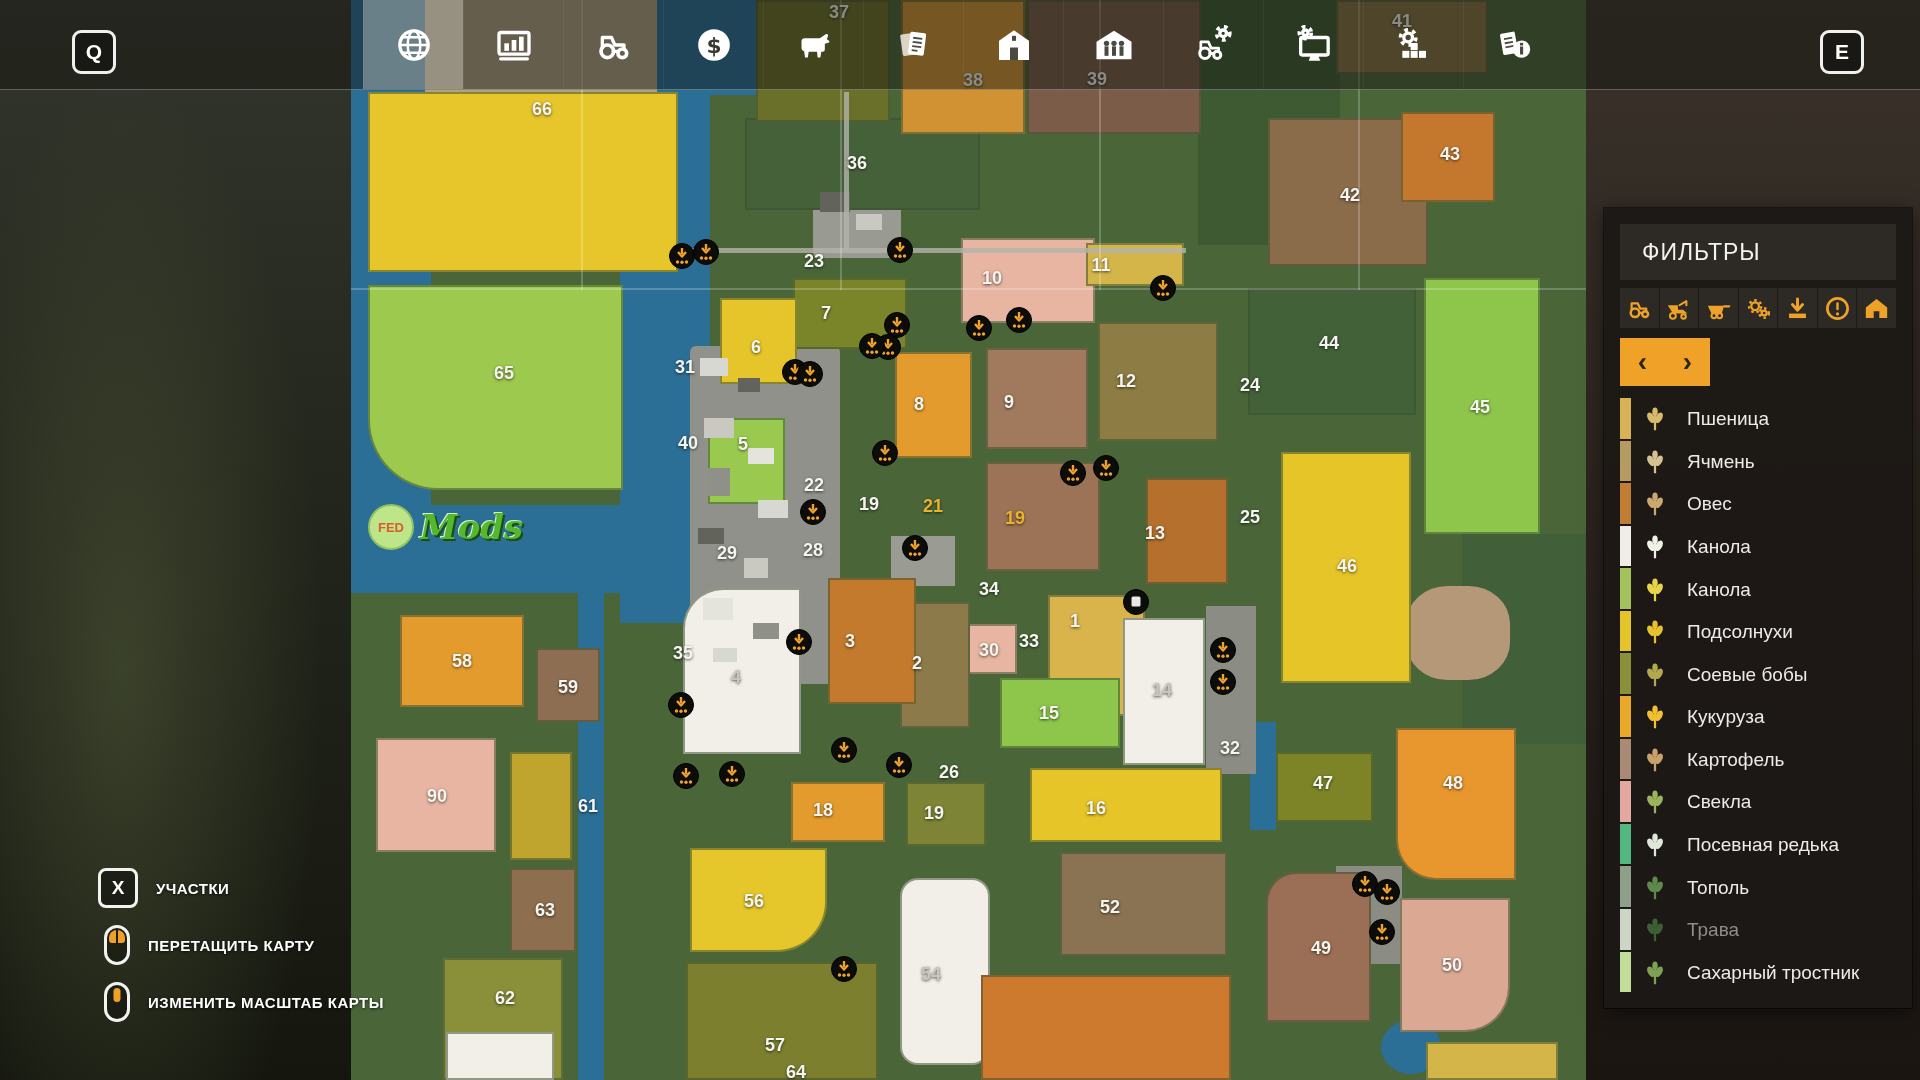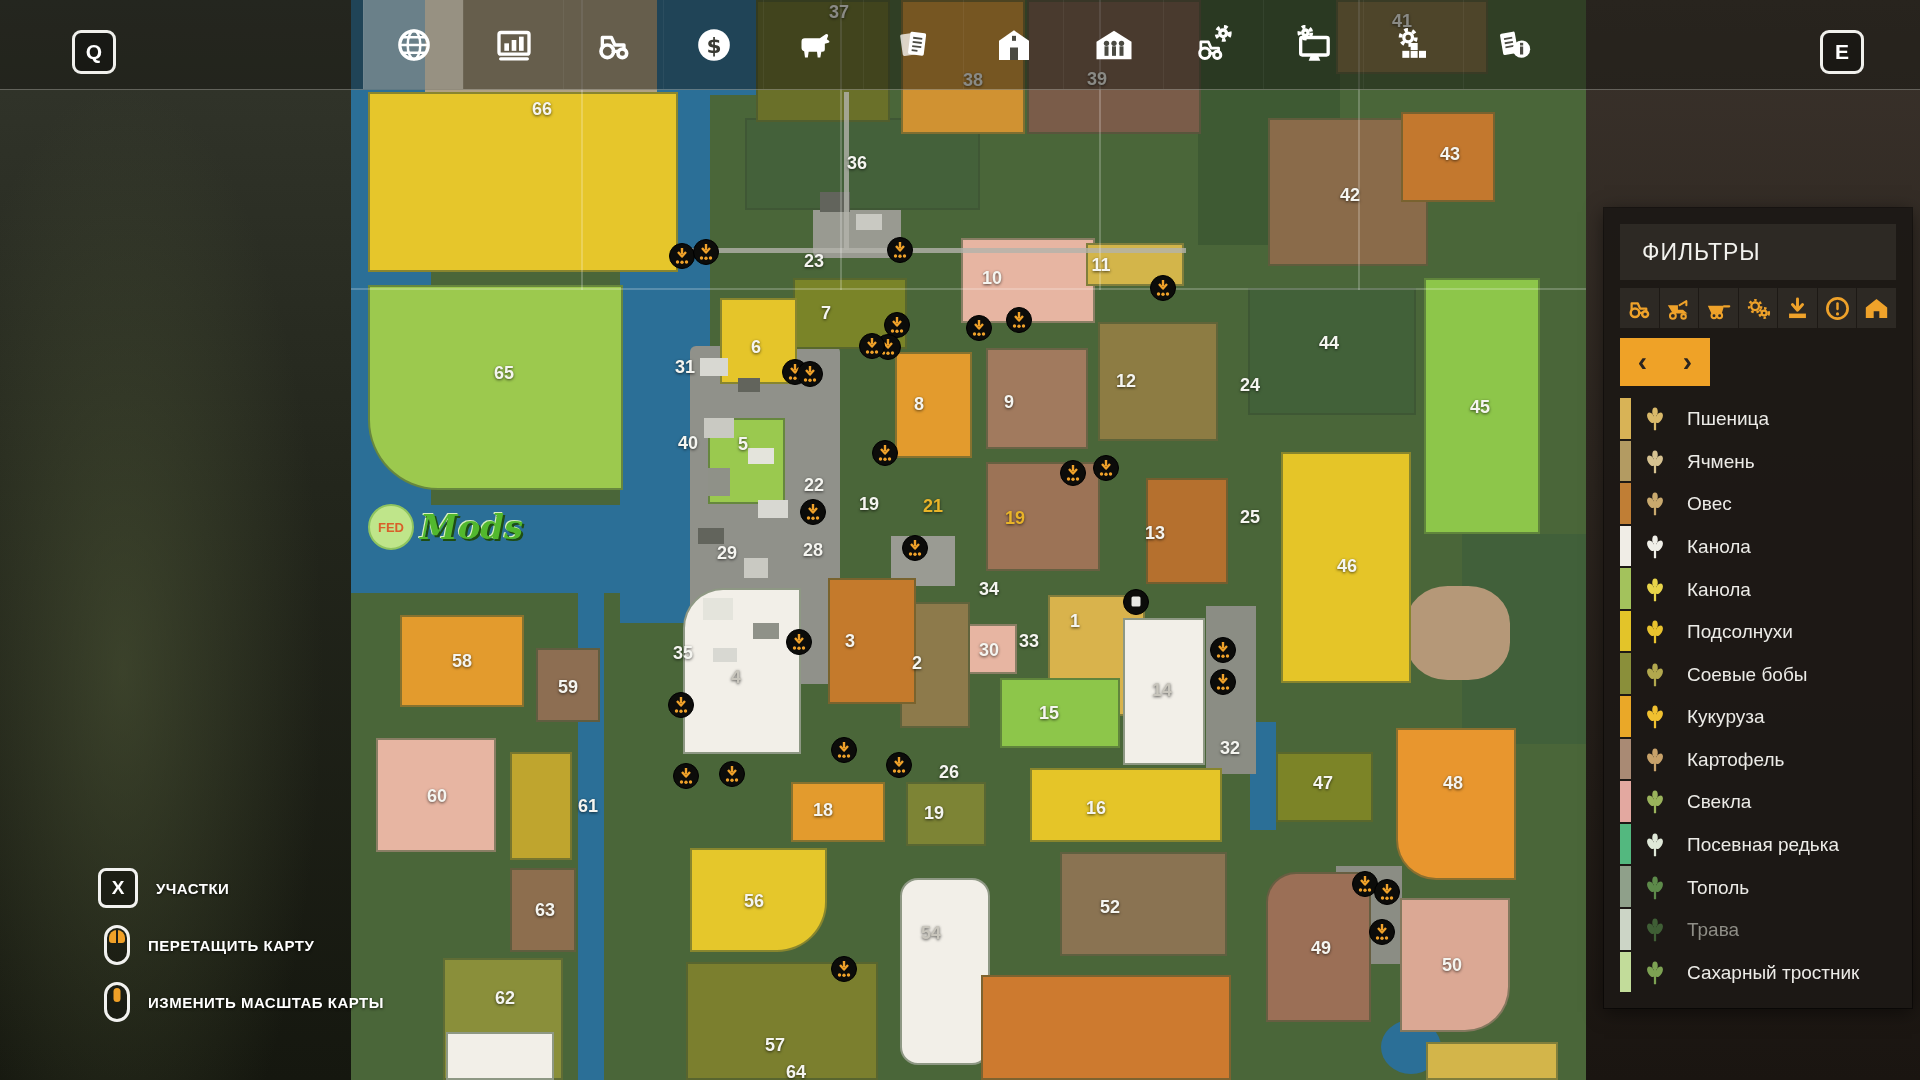--- a/index.html
+++ b/index.html
@@ -168,21 +168,21 @@
       <div class="field" style="left: 828px; top: 578px; width: 88px; height: 126px; background: rgb(196, 122, 44);"></div>
       <div class="flabel" style="left: 850px; top: 641px;">3</div>
       <div class="field" style="left: 683px; top: 588px; width: 118px; height: 166px; background: rgb(242, 239, 232); border-radius: 40px 0px 0px;"></div>
       <div class="flabel dim" style="left: 736px; top: 677px;">4</div>
       <div class="flabel" style="left: 683px; top: 653px;">35</div>
       <div class="field" style="left: 400px; top: 615px; width: 124px; height: 92px; background: rgb(227, 155, 45);"></div>
       <div class="flabel" style="left: 462px; top: 661px;">58</div>
       <div class="field" style="left: 536px; top: 648px; width: 64px; height: 74px; background: rgb(141, 110, 82);"></div>
       <div class="flabel" style="left: 568px; top: 687px;">59</div>
       <div class="field" style="left: 376px; top: 738px; width: 120px; height: 114px; background: rgb(231, 181, 162);"></div>
-      <div class="flabel" style="left: 437px; top: 796px;">60</div>
+      <div class="flabel" style="left: 437px; top: 796px;">90</div>
       <div class="field" style="left: 510px; top: 752px; width: 62px; height: 108px; background: rgb(191, 165, 46);"></div>
       <div class="flabel" style="left: 549px; top: 806px; margin-left: 39px;">61</div>
       <div class="field" style="left: 1123px; top: 618px; width: 82px; height: 147px; background: rgb(242, 239, 232);"></div>
       <div class="flabel dim" style="left: 1162px; top: 690px;">14</div>
       <div class="field" style="left: 1000px; top: 678px; width: 120px; height: 70px; background: rgb(141, 198, 74);"></div>
       <div class="flabel" style="left: 1049px; top: 713px;">15</div>
       <div class="flabel" style="left: 949px; top: 772px;">26</div>
       <div class="field" style="left: 791px; top: 782px; width: 94px; height: 60px; background: rgb(227, 155, 45);"></div>
       <div class="flabel" style="left: 823px; top: 810px;">18</div>
       <div class="field" style="left: 906px; top: 782px; width: 80px; height: 64px; background: rgb(125, 132, 53);"></div>
@@ -194,21 +194,21 @@
       <div class="flabel" style="left: 1323px; top: 783px;">47</div>
       <div class="field" style="left: 1396px; top: 728px; width: 120px; height: 152px; background: rgb(232, 150, 46); border-radius: 0px 0px 0px 40px;"></div>
       <div class="flabel" style="left: 1453px; top: 783px;">48</div>
       <div class="field" style="left: 690px; top: 848px; width: 137px; height: 104px; background: rgb(229, 199, 43); border-radius: 0px 0px 50px;"></div>
       <div class="flabel" style="left: 754px; top: 901px;">56</div>
       <div class="field" style="left: 510px; top: 868px; width: 66px; height: 84px; background: rgb(141, 110, 78);"></div>
       <div class="flabel" style="left: 545px; top: 910px;">63</div>
       <div class="field" style="left: 1060px; top: 852px; width: 167px; height: 104px; background: rgb(138, 115, 82);"></div>
       <div class="flabel" style="left: 1110px; top: 907px;">52</div>
       <div class="field" style="left: 900px; top: 878px; width: 90px; height: 187px; background: rgb(242, 239, 232); border-radius: 18px;"></div>
-      <div class="flabel dim" style="left: 931px; top: 933px;">54</div>
+      <div class="flabel dim" style="left: 931px; top: 974px;">54</div>
       <div class="field" style="left: 1266px; top: 872px; width: 105px; height: 150px; background: rgb(155, 111, 86); border-radius: 30px 0px 0px;"></div>
       <div class="flabel" style="left: 1321px; top: 948px;">49</div>
       <div class="field" style="left: 1400px; top: 898px; width: 110px; height: 134px; background: rgb(219, 168, 148); border-radius: 0px 0px 45px;"></div>
       <div class="flabel" style="left: 1452px; top: 965px;">50</div>
       <div class="field" style="left: 686px; top: 962px; width: 192px; height: 118px; background: rgb(123, 127, 46);"></div>
       <div class="flabel" style="left: 775px; top: 1045px;">57</div>
       <div class="field" style="left: 443px; top: 958px; width: 120px; height: 122px; background: rgb(138, 143, 58);"></div>
       <div class="flabel" style="left: 505px; top: 998px;">62</div>
       <div class="flabel" style="left: 796px; top: 1072px;">64</div>
       <div class="field" style="left: 446px; top: 1032px; width: 108px; height: 48px; background: rgb(242, 239, 232);"></div>

